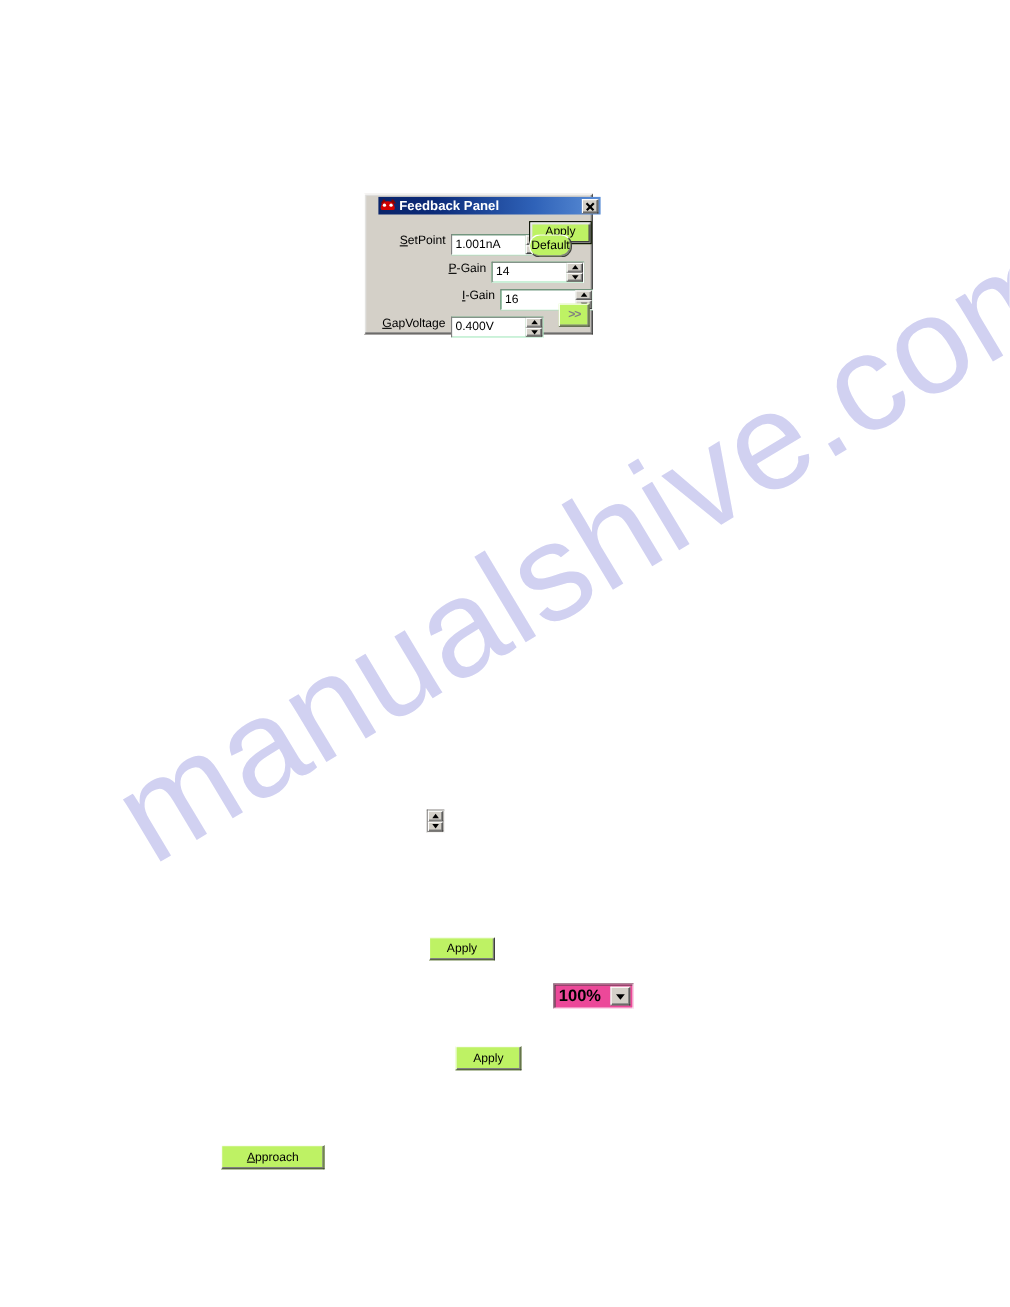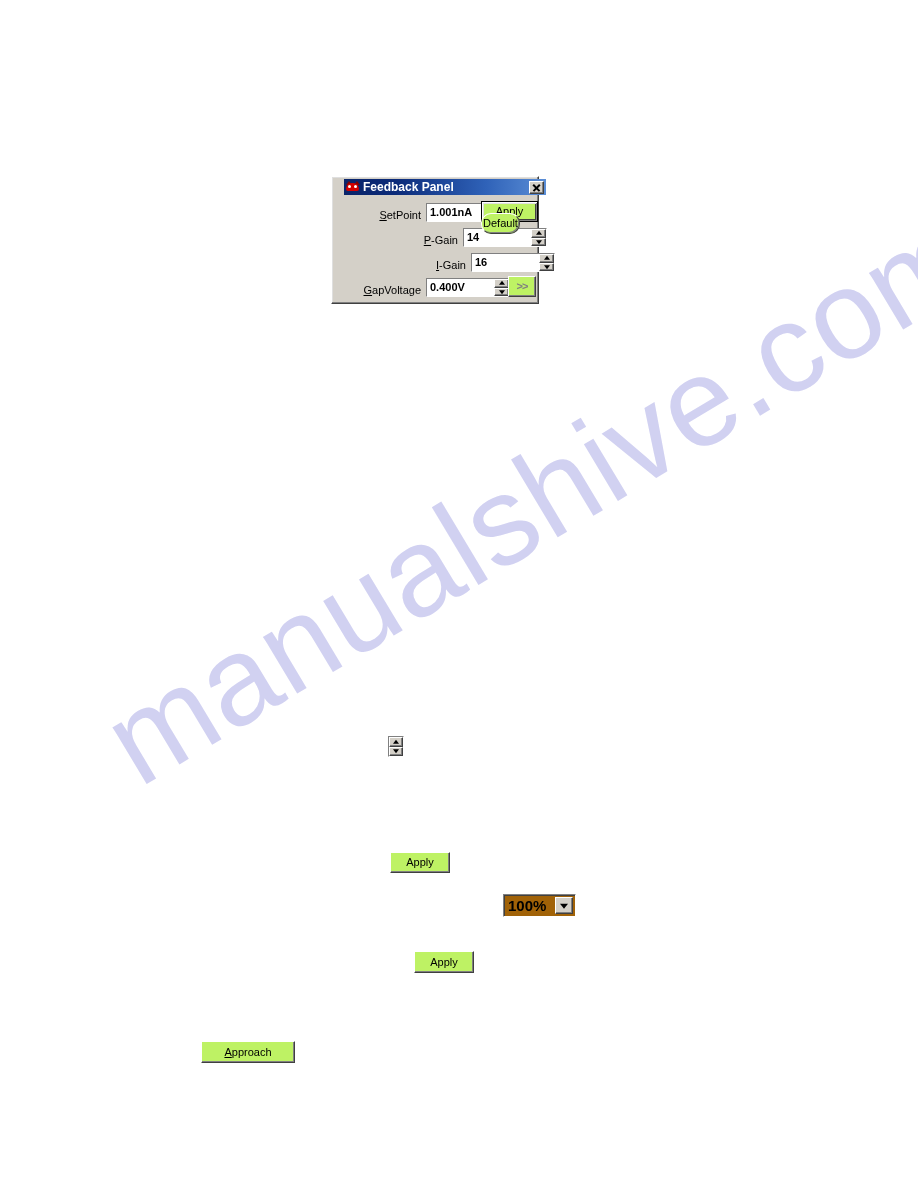--- a/index.html
+++ b/index.html
@@ -152,24 +152,25 @@
   .dlg-body {
     position: absolute;
     left: 2px;
     top: 20px;
     right: 2px;
     bottom: 2px;
   }
 
   .field-row {
     position: absolute;
-    left: 16px;
+    left: 0;
     height: 21px;
     display: flex;
-    align-items: flex-end;
+    align-items: flex-start;
+    margin-top: 12px;
   }
   .field-label {
     width: 76px;
     text-align: right;
     padding-right: 5px;
     font-family: "Liberation Sans", sans-serif;
     font-size: 11px;
     color: #000000;
     line-height: 13px;
     white-space: nowrap;
@@ -183,21 +184,20 @@
     background: #22c55e;
     border-top: 1px solid #808080;
     border-left: 1px solid #808080;
     border-right: 1px solid #ffffff;
     border-bottom: 1px solid #ffffff;
     box-shadow: inset 1px 1px 0 #404040;
     display: flex;
     align-items: stretch;
     box-sizing: border-box;
     position: relative;
-    font-weight: bold;
   }
   .spin-value {
     flex: 1 1 auto;
     font-family: "Liberation Sans", sans-serif;
     font-size: 11px;
     color: #000000;
     line-height: 17px;
     padding-left: 3px;
     background: #ffffff;
     overflow: hidden;
@@ -328,21 +328,21 @@
     height: 22px;
   }
 
   
   #zoom-combo {
     position: absolute;
     left: 503px;
     top: 894px;
     width: 73px;
     height: 23px;
-    background: #a16207;
+    background: #ec4899;
     border-top: 1px solid #808080;
     border-left: 1px solid #808080;
     border-right: 1px solid #ffffff;
     border-bottom: 1px solid #ffffff;
     box-shadow: inset 1px 1px 0 #404040;
     display: flex;
     align-items: stretch;
     box-sizing: border-box;
   }
   #zoom-combo .combo-value {

